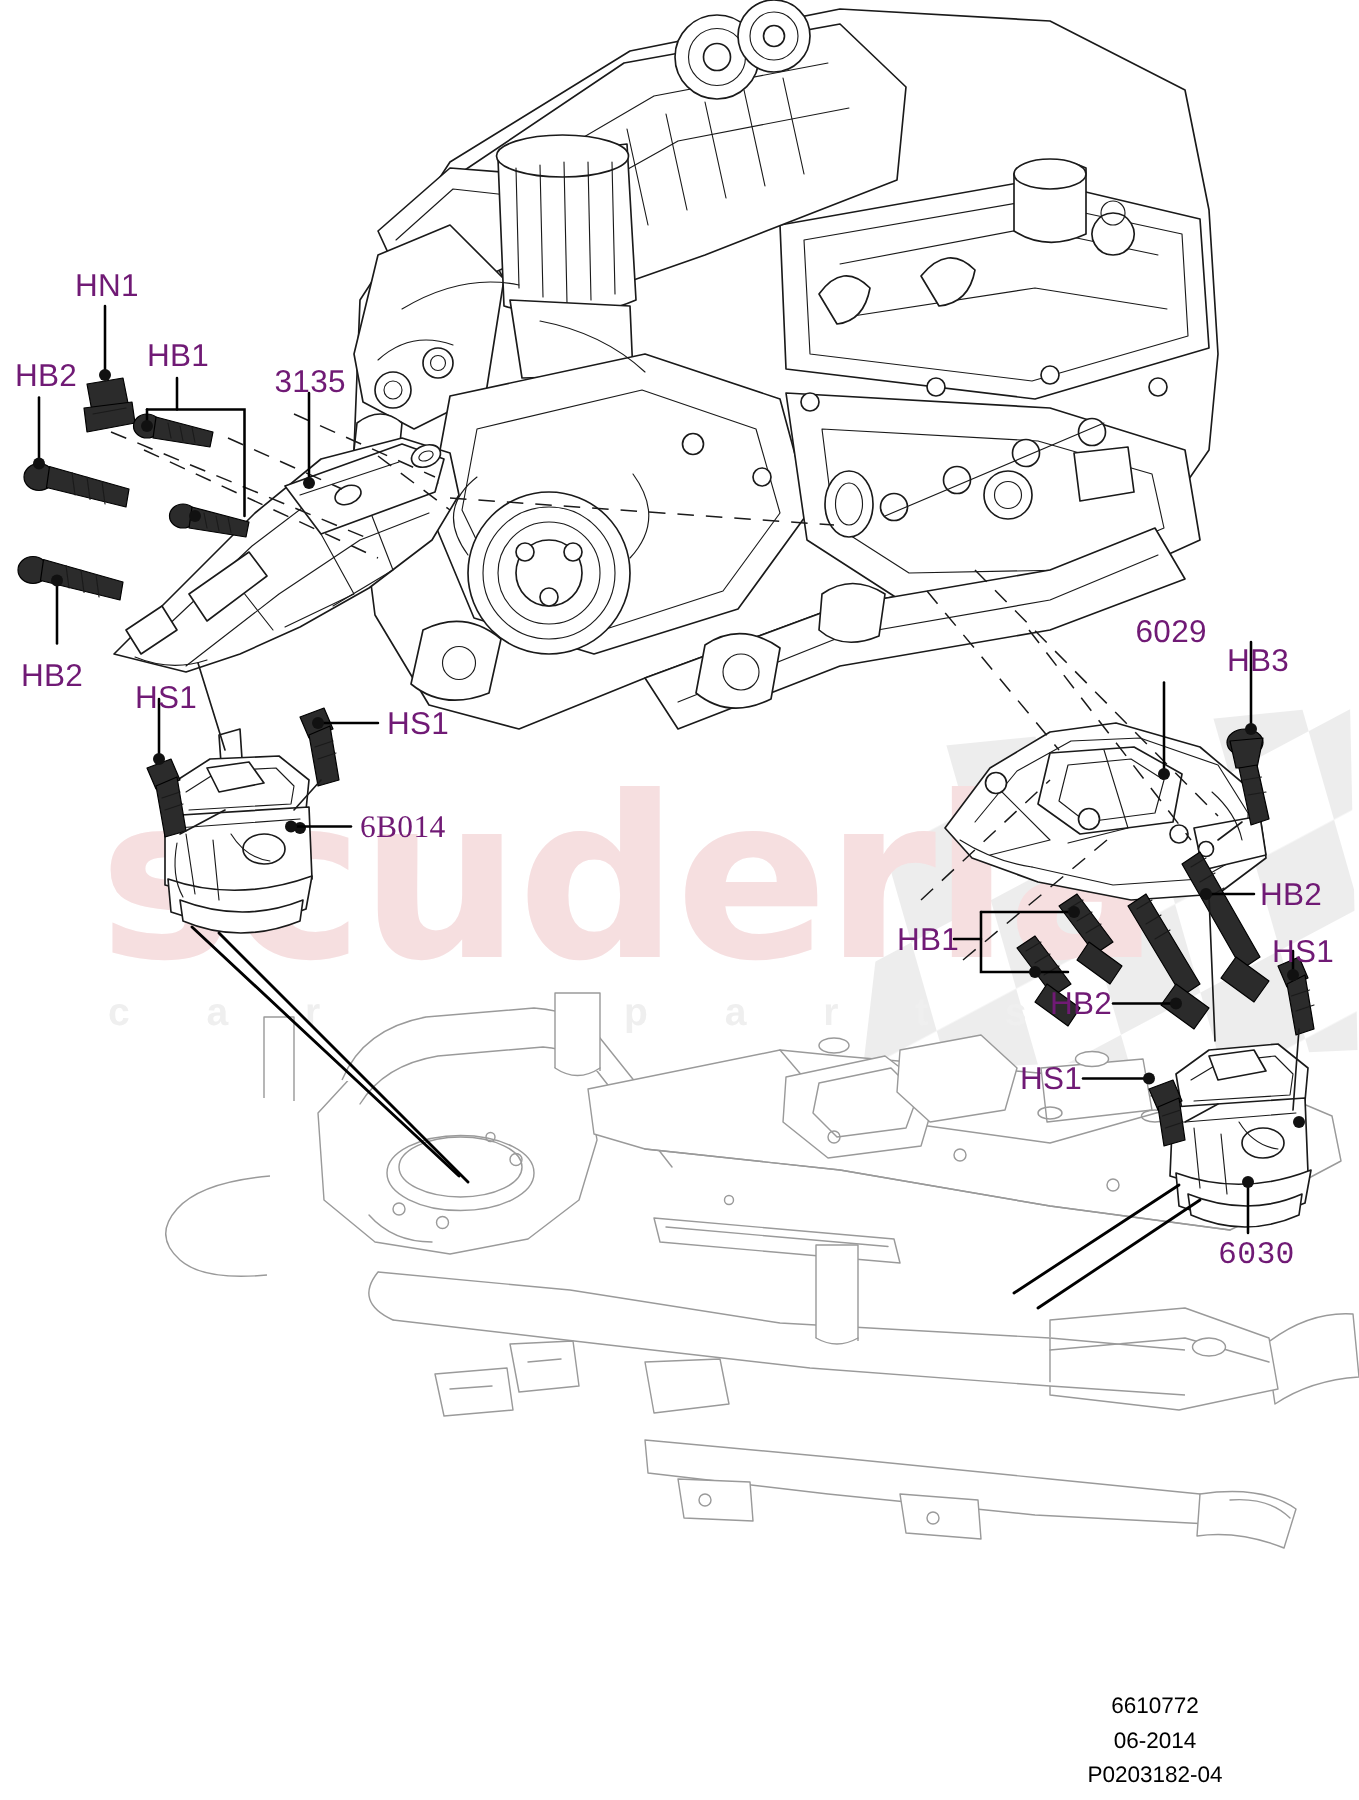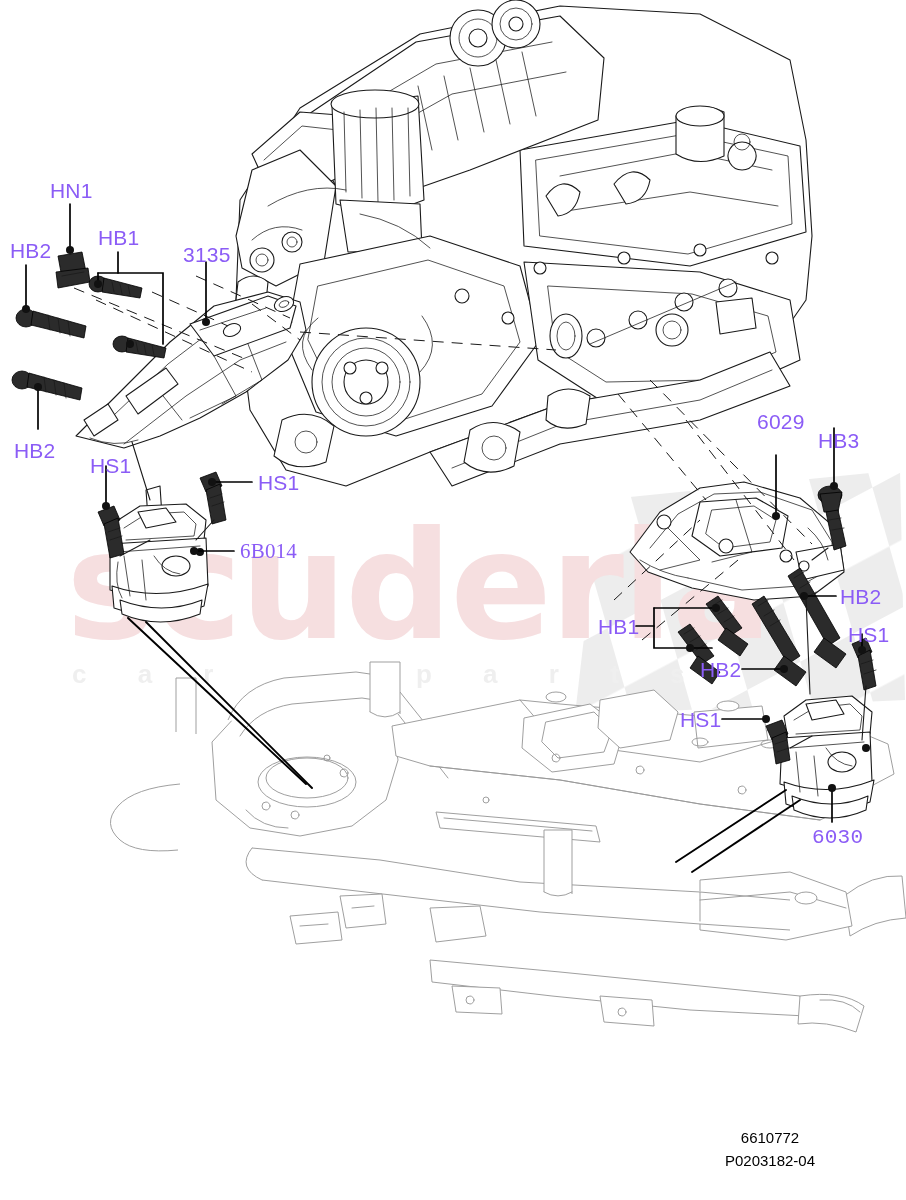--- a/index.html
+++ b/index.html
@@ -20,21 +20,21 @@
   }
   #art {
     position: absolute;
     left: 0; top: 0;
     width: 906px;
     height: 1200px;
   }
   
   .callout {
     position: absolute;
-    color: #8b5cf6;
+    color: #701a75;
     font-family: "Liberation Sans", sans-serif;
     font-size: 21px;
     font-weight: 400;
     letter-spacing: 0.2px;
     white-space: nowrap;
     line-height: 1;
   }
   
   #footer {
     position: absolute;
@@ -550,16 +550,17 @@
   <div class="callout" style="left:818px; top:410px;margin-top:20px;">HB3</div>
   <div class="callout" style="left:840px; top:586px;">HB2</div>
   <div class="callout" style="left:598px; top:616px;">HB1</div>
   <div class="callout" style="left:848px; top:624px;">HS1</div>
   <div class="callout" style="left:700px; top:659px;">HB2</div>
   <div class="callout" style="left:680px; top:709px;">HS1</div>
   <div class="callout" style="left:812px; top:827px;font-family:Liberation Mono, monospace;">6030</div>
 
   <div id="footer">
     <div>6610772</div>
+    <div>06-2014</div>
     <div>P0203182-04</div>
   </div>
 
 </div>
 
 </body></html>

